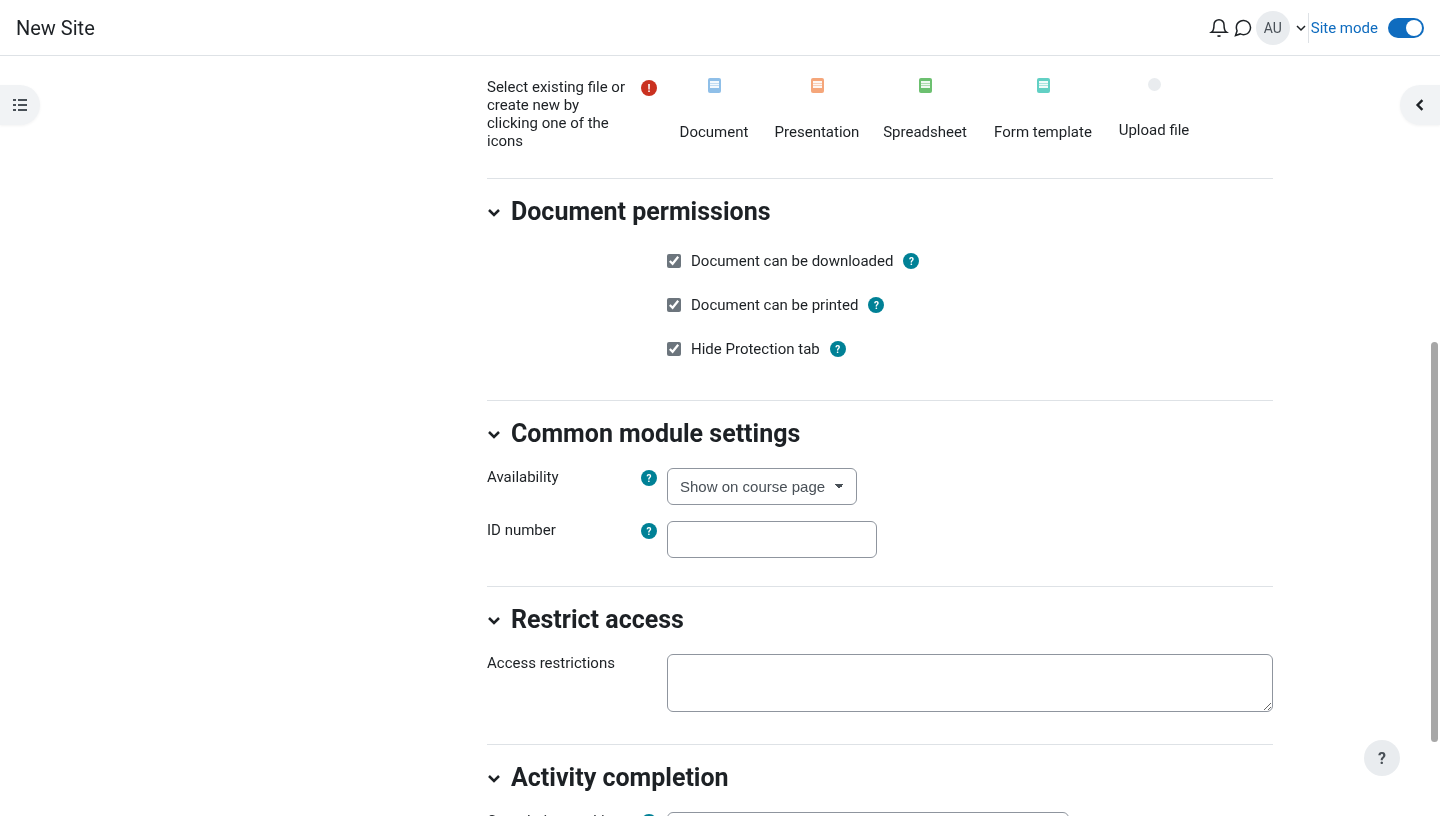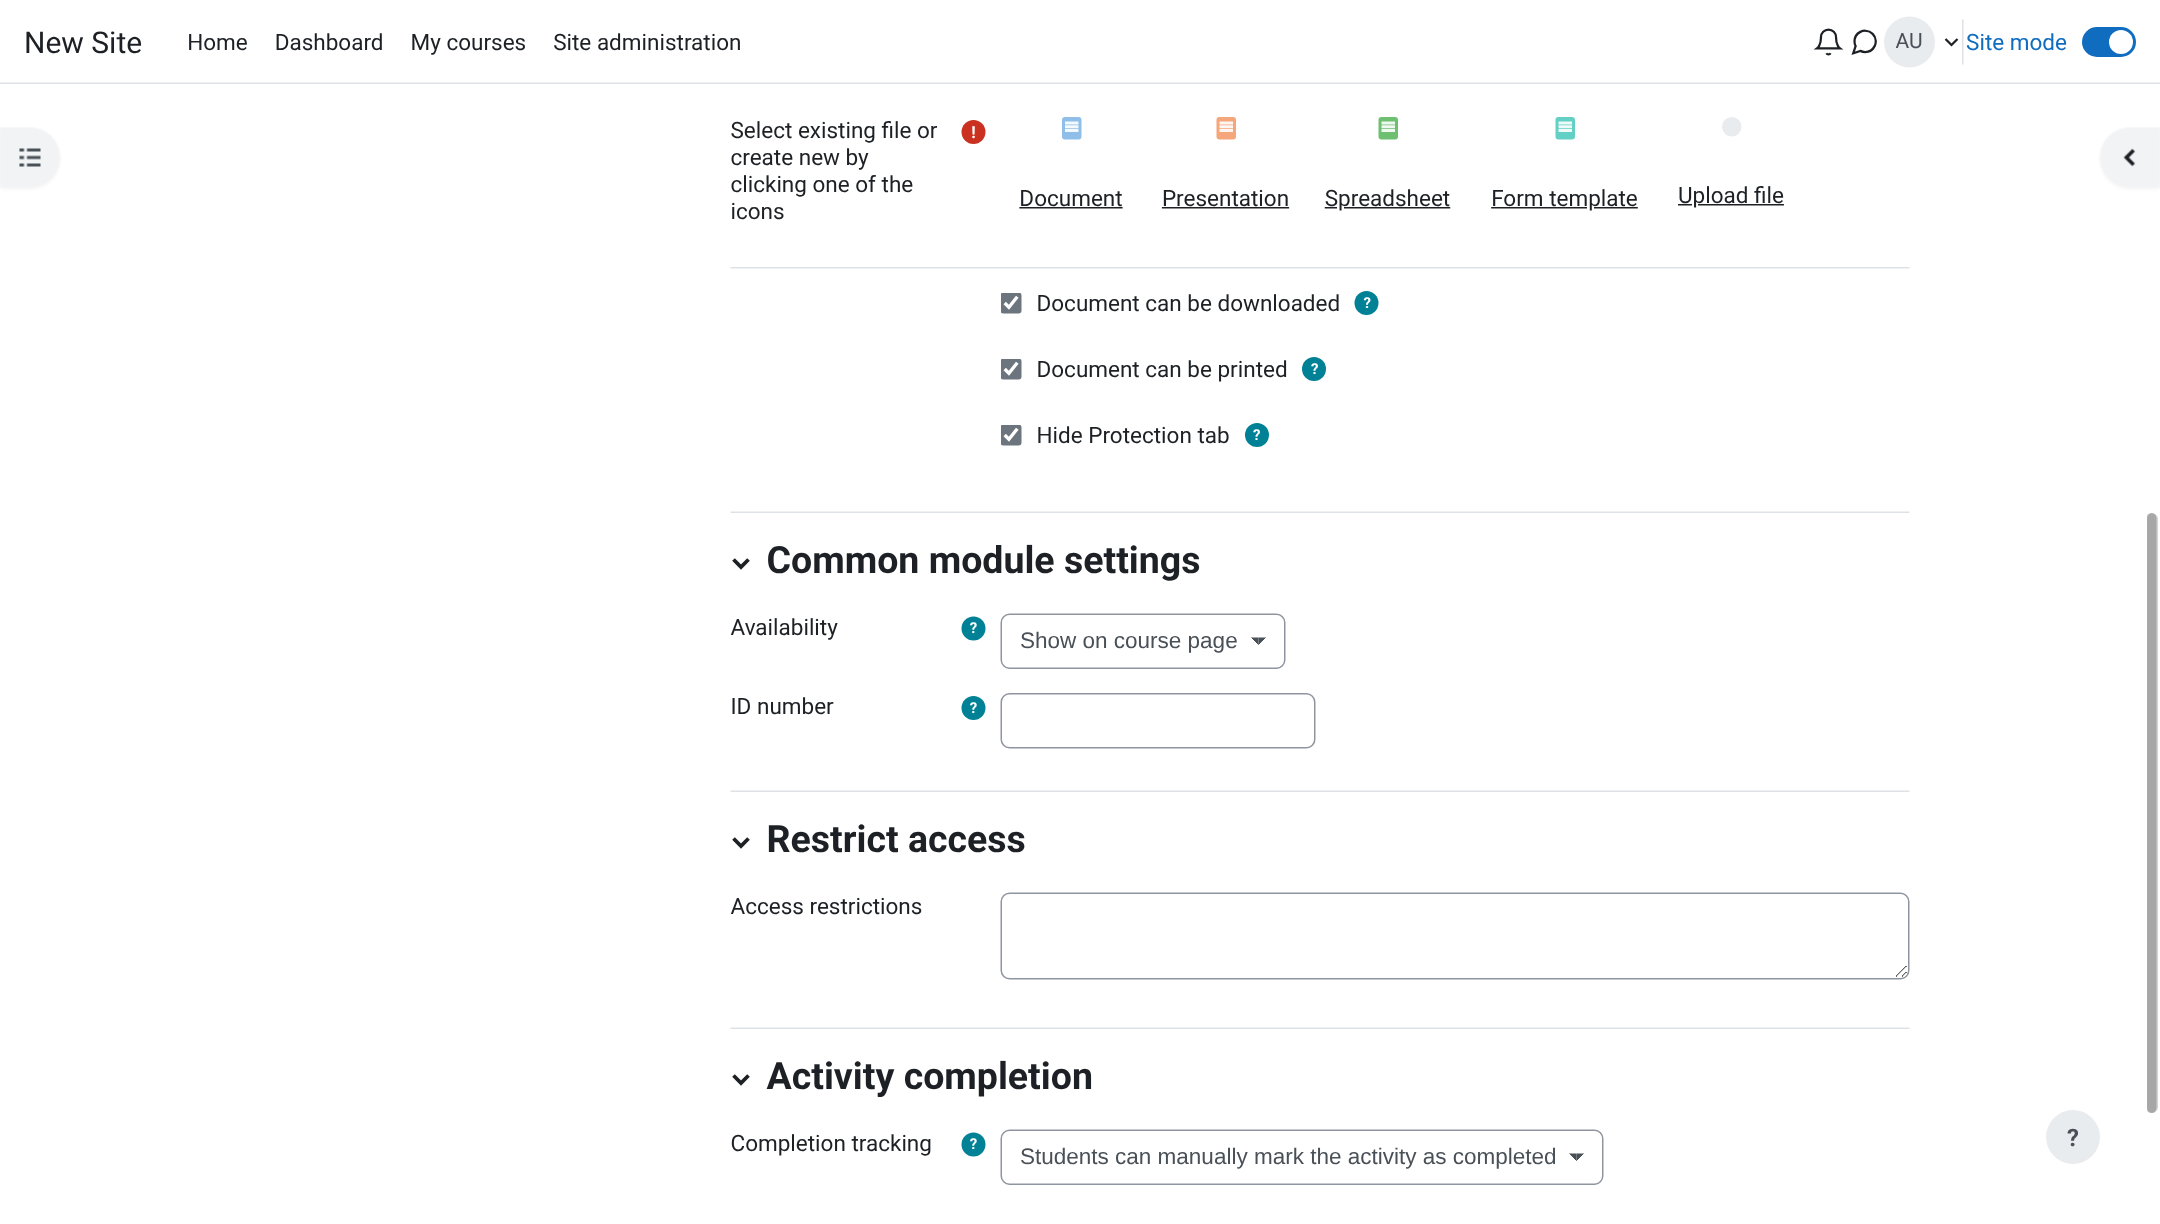--- a/index.html
+++ b/index.html
@@ -46,21 +46,21 @@
     .filetype-item:nth-child(4) { width: 116px; }
     .filetype-item:nth-child(5) { width: 90px; }
     .filetype-icon { width: 13px; height: 15px; border-radius: 2px; position: relative; }
     .filetype-icon::before { content: ""; position: absolute; top: 3px; left: 2px; right: 2px; height: 1.5px; background: rgba(255,255,255,0.9); box-shadow: 0 2.5px 0 rgba(255,255,255,0.9), 0 5px 0 rgba(255,255,255,0.9); }
     .icon-doc { background: #8fbfe8; }
     .icon-spr { background: #6cc070; }
     .icon-pre { background: #f5a67a; }
     .icon-form { background: #62d0c4; }
     .icon-upload { width: 13px; height: 13px; background: #e9ecef; border-radius: 50%; }
     .icon-upload::before { display: none; }
-    .filetype-label { font-size: 15px; color: #1d2125; text-align: center; white-space: nowrap; text-decoration: underline; }
+    .filetype-label { font-size: 15px; color: #1d2125; text-align: center; white-space: nowrap; }
     
     hr.section-divider { border: none; border-top: 1px solid #dee2e6; margin: 20px 0 0; }
     
     .section-header { display: flex; align-items: center; gap: 10px; padding: 18px 0 12px; cursor: pointer; }
     .section-header h2 { font-size: 25px; font-weight: 700; color: #1d2125; }
     .chevron-down { width: 14px; height: 14px; display: inline-block; }
     
     
     .checkbox-row { display: flex; align-items: center; gap: 10px; padding: 6px 0; margin-bottom: 14px; }
     .checkbox-row:last-child { margin-bottom: 8px; }
@@ -77,26 +77,20 @@
     .help-fab { position: fixed; right: 40px; bottom: 40px; width: 36px; height: 36px; border-radius: 50%; background: #e9ecef; display: flex; align-items: center; justify-content: center; font-size: 16px; font-weight: 700; color: #495057; cursor: pointer; }
     
     
     .scrollbar-visual { position: fixed; right: 2px; top: 342px; width: 7px; height: 400px; background: #a7a7a7; border-radius: 4px; z-index: 40; }
   </style>
 </head>
 <body>
 
 <div class="navbar">
   <div class="navbar-brand">New Site</div>
-  <nav class="navbar-nav">
-    <a href="#">Home</a>
-    <a href="#">Dashboard</a>
-    <a href="#">My courses</a>
-    <a href="#">Site administration</a>
-  </nav>
   <div class="navbar-right">
     <div class="navbar-icon">
       <svg width="20" height="20" viewBox="0 0 24 24" fill="none" stroke="#1d2125" stroke-width="1.8">
           <path d="M18 8a6 6 0 0 0-12 0c0 7-3 9-3 9h18s-3-2-3-9"></path>
           <path d="M13.7 21a2 2 0 0 1-3.4 0"></path>
         </svg>
     </div>
     <div class="navbar-icon">
       <svg width="20" height="20" viewBox="0 0 24 24" fill="none" stroke="#1d2125" stroke-width="1.8">
           <path d="M21 11.5a8.38 8.38 0 0 1-.9 3.8 8.5 8.5 0 0 1-7.6 4.7 8.38 8.38 0 0 1-3.8-.9L3 21l1.9-5.7a8.38 8.38 0 0 1-.9-3.8 8.5 8.5 0 0 1 4.7-7.6 8.38 8.38 0 0 1 3.8-.9h.5a8.48 8.48 0 0 1 8 8v.5z"></path>
@@ -164,20 +158,26 @@
         <div class="filetype-item">
           <div class="filetype-icon icon-upload"></div>
           <div class="filetype-label">Upload file</div>
         </div>
       </div>
     </div>
   </div>
 
   <hr class="section-divider">
 
+  <div class="section-header">
+    <svg class="chevron-down" viewBox="0 0 14 14">
+        <path d="M2 5 L7 10 L12 5" stroke="#1d2125" stroke-width="2.5" fill="none"></path>
+      </svg>
+    <h2>Document permissions</h2>
+  </div>
   <div class="form-row">
     <div class="form-label"></div>
     <div class="form-control-area checkbox-group">
       <div class="checkbox-row">
         <input type="checkbox" checked="" style="">
         <label>Document can be downloaded</label>
         <span class="help-icon">?</span>
       </div>
       <div class="checkbox-row">
         <input type="checkbox" checked="" style="">

